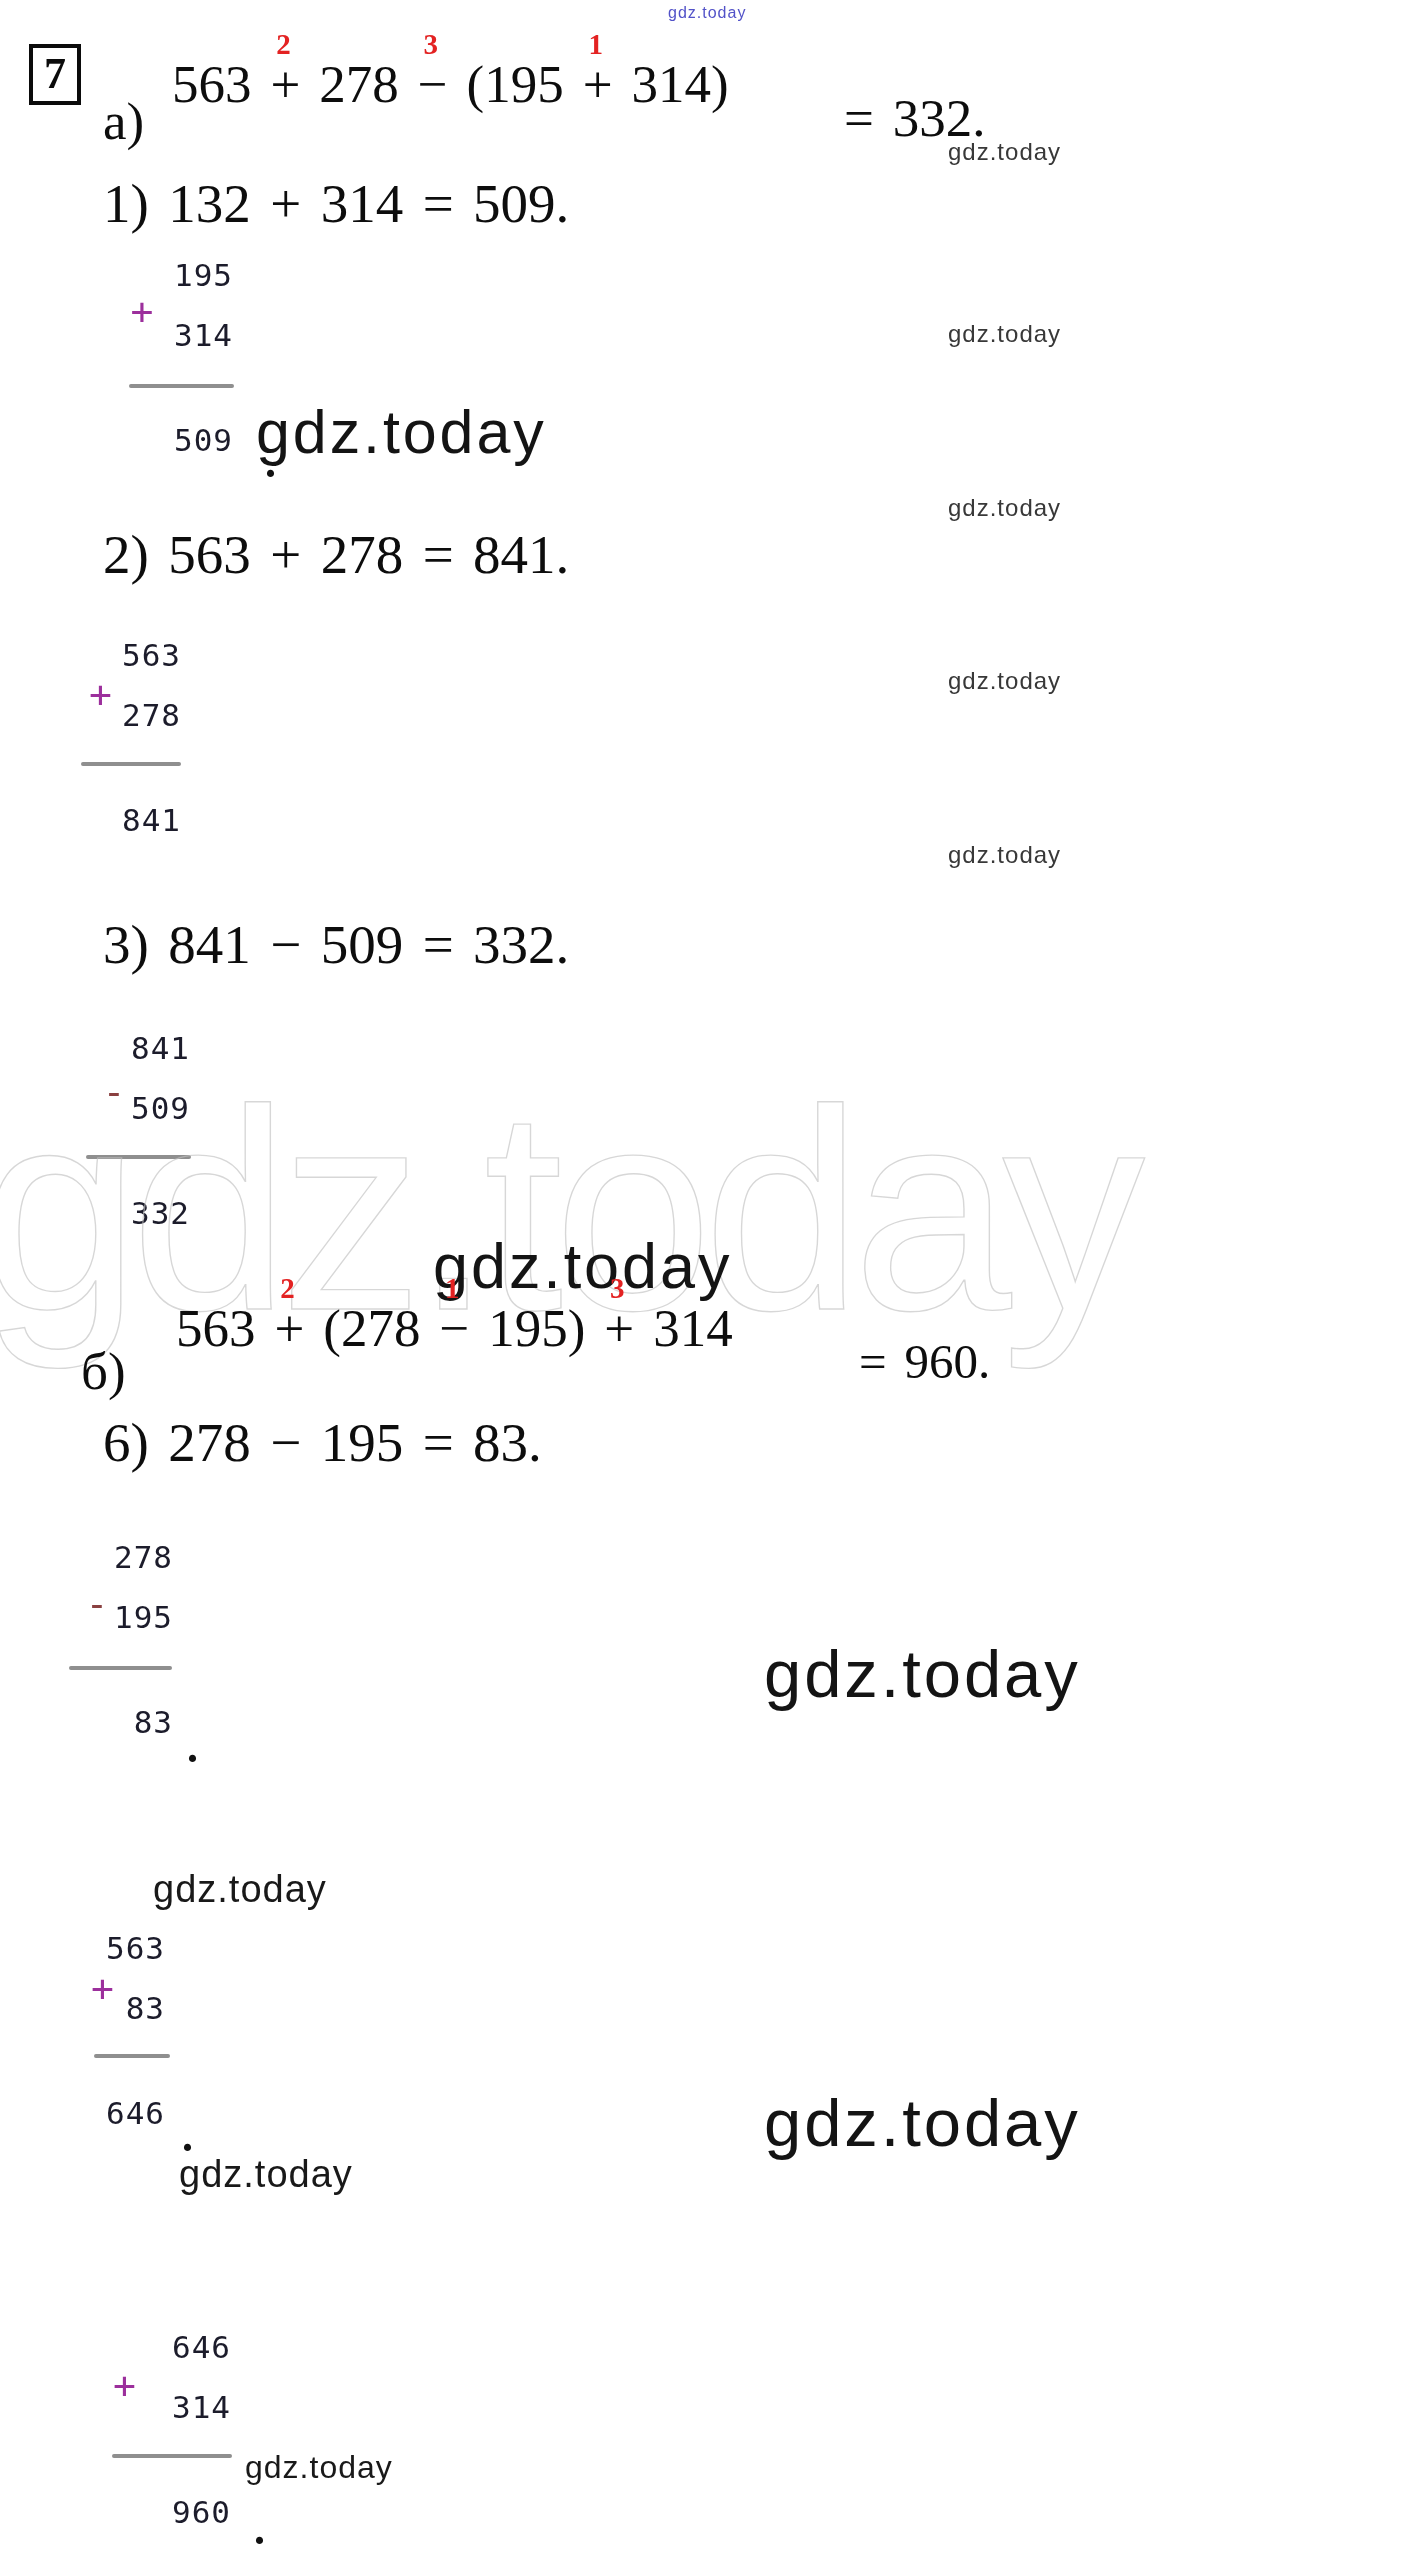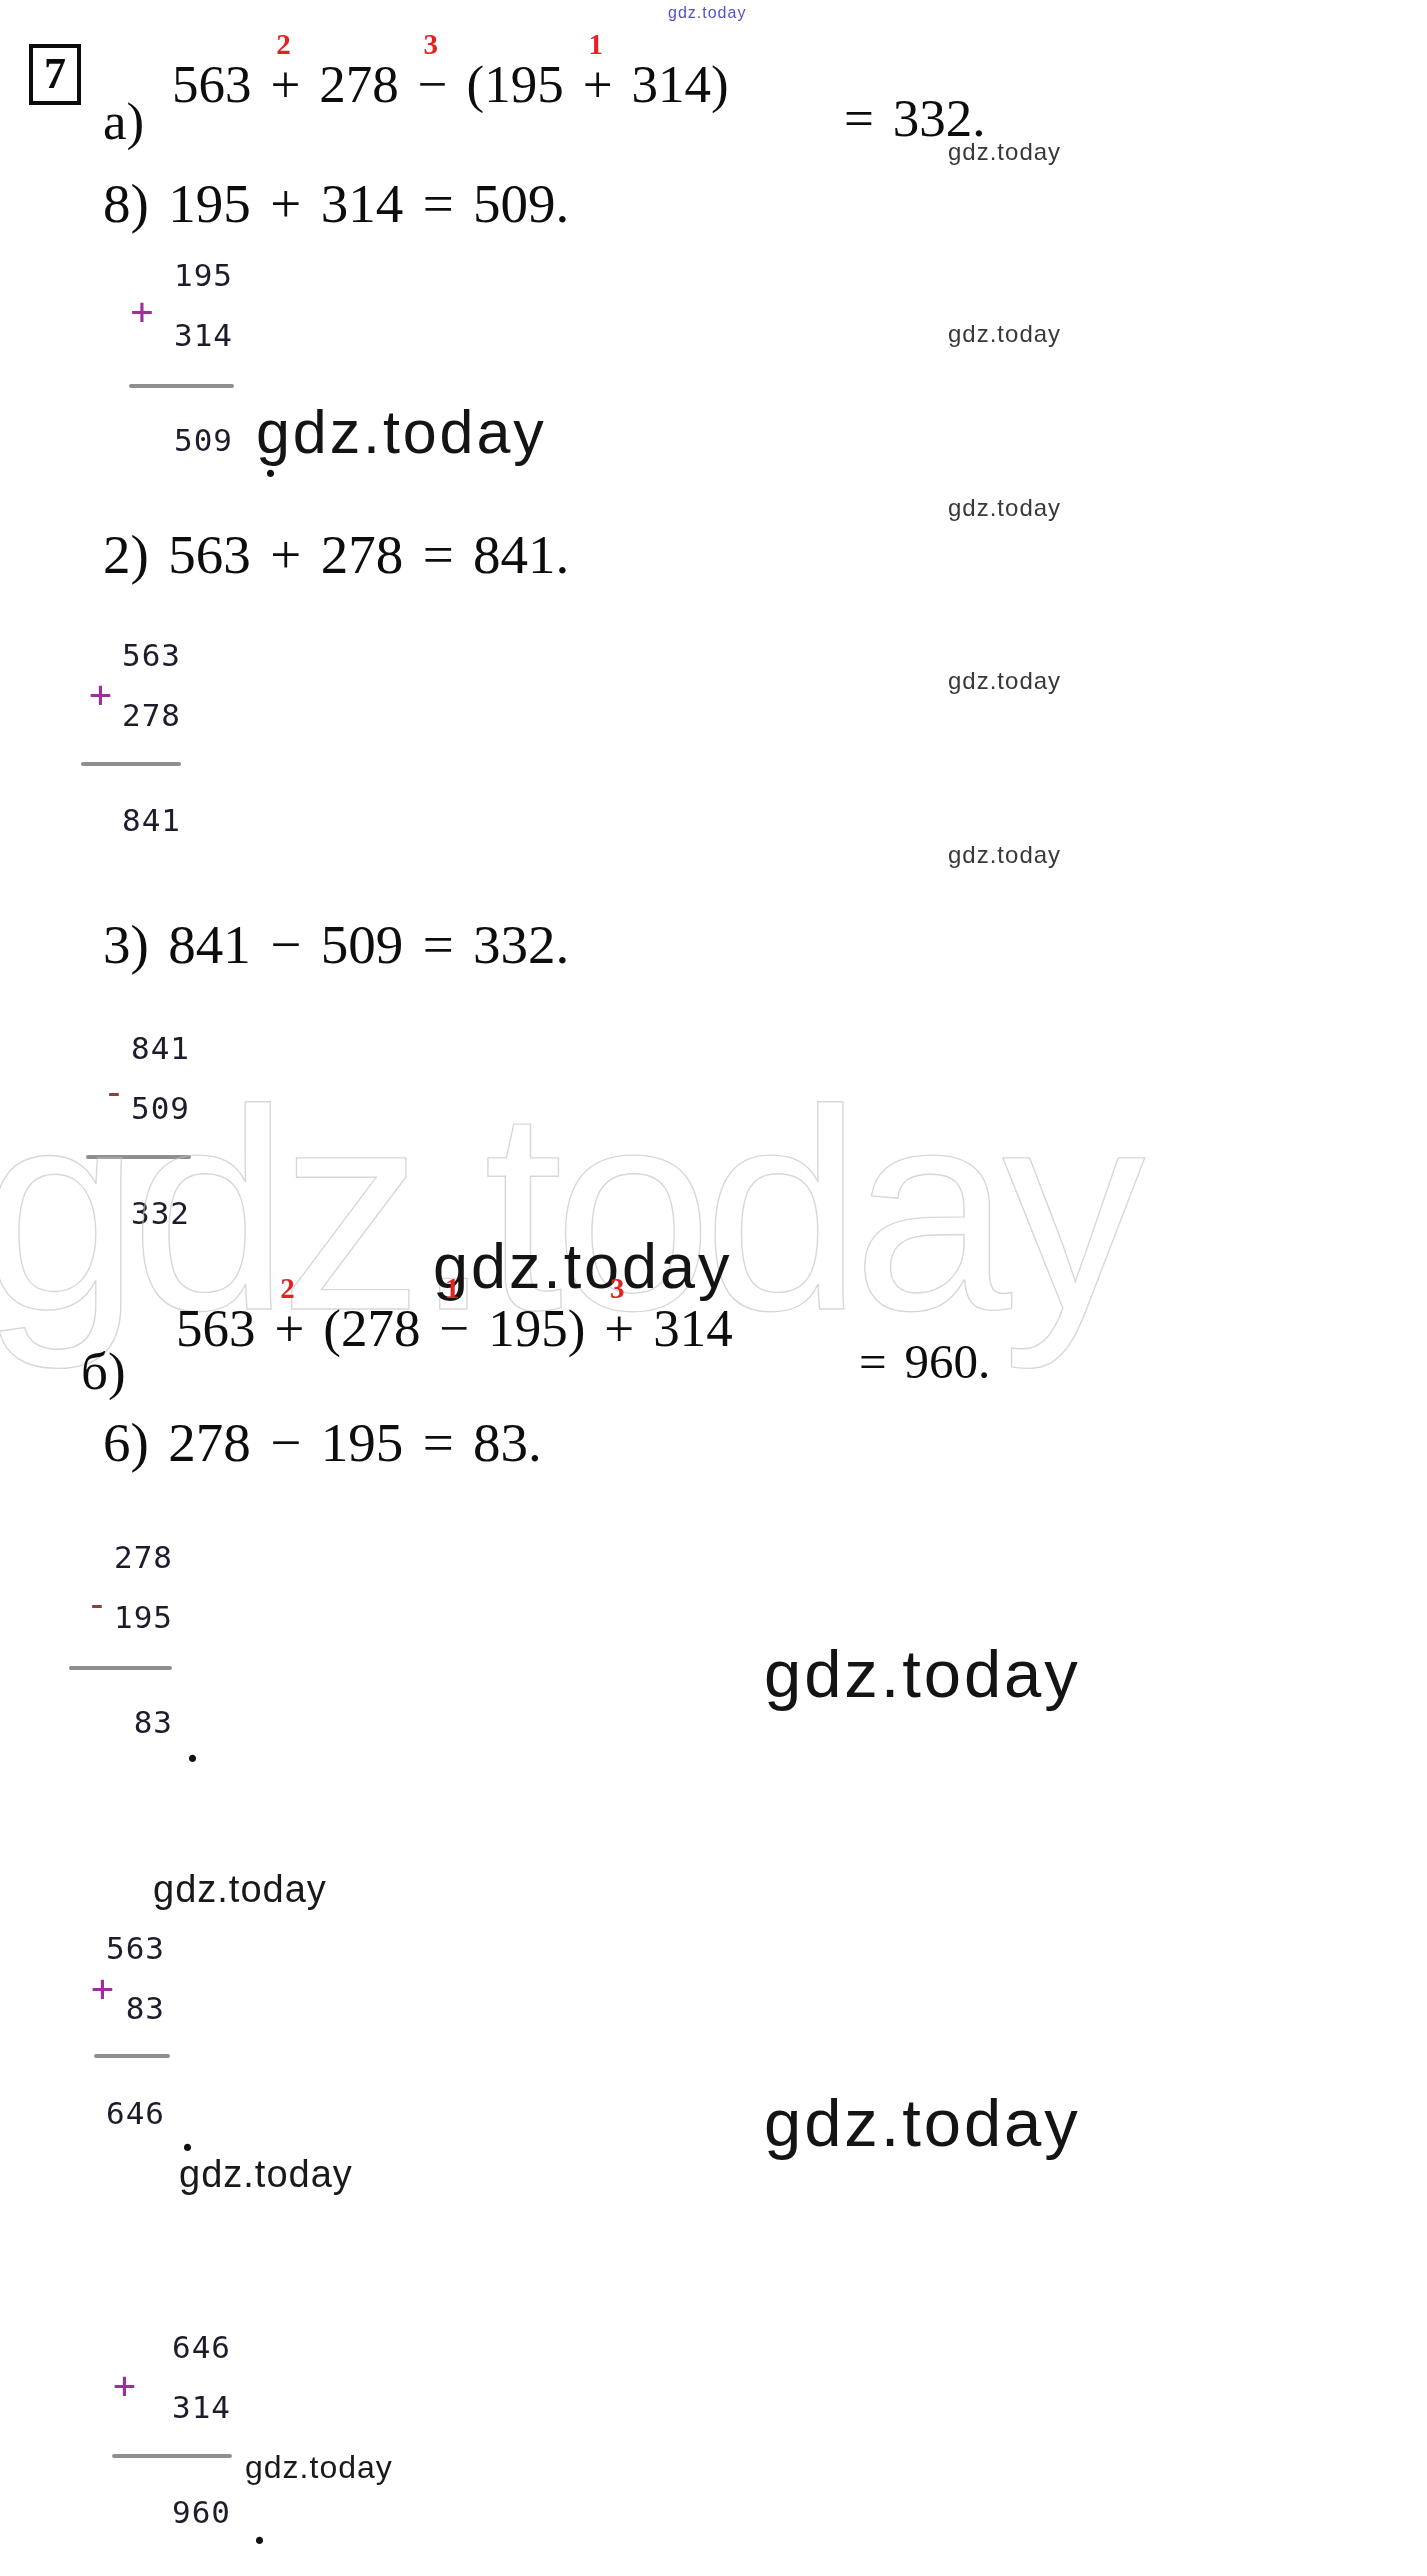--- a/index.html
+++ b/index.html
@@ -71,21 +71,21 @@
 <div id="page">
 
   <div class="wm wm-top">gdz.today</div>
 
   <div class="numbox">7</div>
 
   <div class="ln" style="left:103px;top:92px;font-size:53px;">а)</div>
   <div class="ln expr" style="left:172px;top:55px;"><span class="xt">563 </span><span class="xt">+<b class="sup">2</b></span><span class="xt"> 278 </span><span class="xt">−<b class="sup">3</b></span><span class="xt"> (195 </span><span class="xt">+<b class="sup">1</b></span><span class="xt"> 314)</span></div>
   <div class="ln" style="left:844px;top:89px;font-size:53px;">= 332.</div>
 
-  <div class="ln" style="left:103px;top:174px;">8) 195 + 314 = 509.</div>
+  <div class="ln" style="left:103px;top:174px;">1) 132 + 314 = 509.</div>
 
   <div class="col" id="c1">
     <span class="sign plus">+</span>
     <span class="num a">195</span>
     <span class="num b">314</span>
     <div class="rule"></div>
     <span class="num r">509</span>
   </div>
   <div class="wm wm-big" id="wmb1">gdz.today</div>
   <div class="dot" id="d1">.</div>

